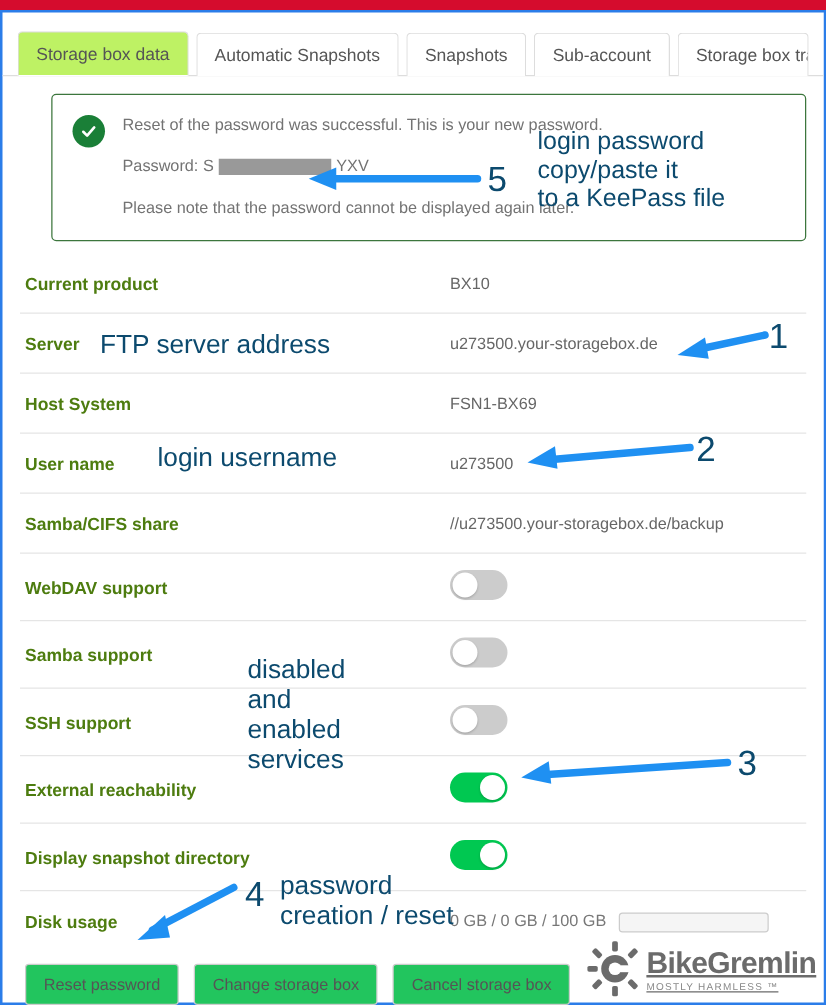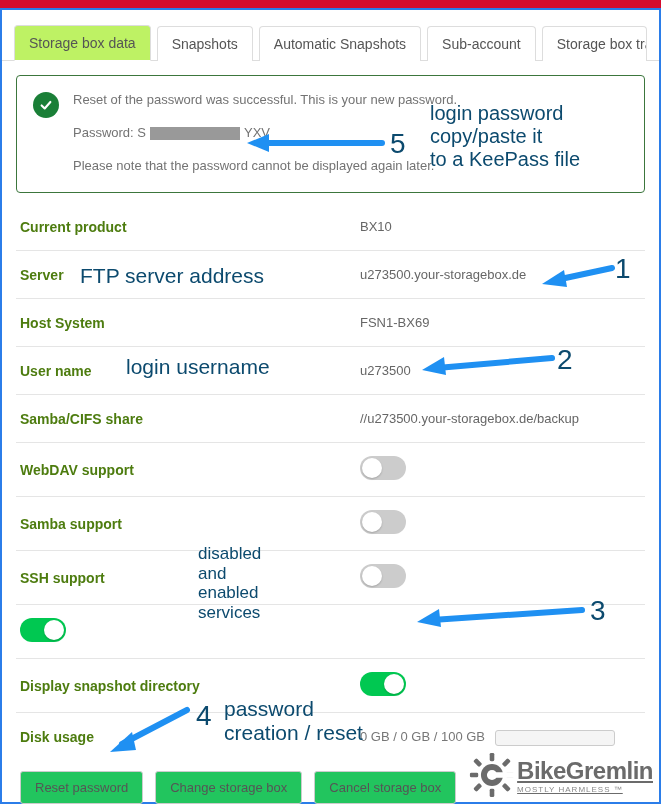--- a/index.html
+++ b/index.html
@@ -38,20 +38,21 @@
   .tab.cut { overflow: hidden; }
   .content { padding: 14px 14px 0 14px; }
   .alert {
     border: 1px solid #3c763d;
     border-radius: 4px;
     background: #fff;
     padding: 14px 16px 16px 16px;
     display: flex;
     gap: 14px;
     position: relative;
+    margin-left: 25px;
   }
   .alert-icon {
     width: 26px; height: 26px; border-radius: 50%;
     background: #1a7f37; flex: 0 0 26px;
     display: flex; align-items: center; justify-content: center;
     margin-top: 2px;
   }
   .alert-icon svg { width: 14px; height: 14px; }
   .alert-body { flex: 1; color: #737373; font-size: 13px; line-height: 1.6; }
   .alert-body p { margin: 0 0 12px 0; }
@@ -125,22 +126,22 @@
   .gear { width: 46px; height: 46px; }
 </style>
 </head>
 <body>
 
 <div class="redbar"></div>
 <div class="frame">
 
   <div class="tabs">
     <div class="tab active">Storage box data</div>
+    <div class="tab">Automatic Snapshots</div>
     <div class="tab">Snapshots</div>
-    <div class="tab">Automatic Snapshots</div>
     <div class="tab">Sub-account</div>
     <div class="tab cut">Storage box trans</div>
   </div>
 
   <div class="content">
     <div class="alert">
       <div class="alert-icon">
         <svg viewBox="0 0 16 16">
             <path d="M3 8.5 L6.5 12 L13 4.5" stroke="#fff" stroke-width="2.4" fill="none" stroke-linecap="round" stroke-linejoin="round"></path>
           </svg>
@@ -183,20 +184,21 @@
       </div>
       <div class="row">
         <div class="label">Samba support</div>
         <div class="value"><span class="toggle"><span class="knob"></span></span></div>
       </div>
       <div class="row">
         <div class="label">SSH support</div>
         <div class="value"><span class="toggle"><span class="knob"></span></span></div>
       </div>
       <div class="row">
+        <div class="label">External reachability</div>
         <div class="value"><span class="toggle on"><span class="knob"></span></span></div>
       </div>
       <div class="row">
         <div class="label">Display snapshot directory</div>
         <div class="value"><span class="toggle on"><span class="knob"></span></span></div>
       </div>
       <div class="row" style="border-bottom:none">
         <div class="label">Disk usage</div>
         <div class="value">
           <span class="disk-val">0 GB / 0 GB / 100 GB</span>
@@ -234,21 +236,21 @@
 
   <div class="annot note" style="left:124px; top:345px; font-size:21px;">login username</div>
   <div class="annot num" style="left:555px; top:334px;">2</div>
   <div class="arrow" style="left:420px; top:338px;">
     <svg width="140" height="30">
         <line x1="130" y1="10" x2="15" y2="20"></line>
         <polygon points="0,22 22,9 24,27"></polygon>
       </svg>
   </div>
 
-  <div class="annot note" style="left:196px; top:534px; white-space:pre; font-size:17px;">disabled
+  <div class="annot note" style="left:196px; top:514px; white-space:pre; font-size:21px;">disabled
 and
 enabled
 services</div>
   <div class="annot num" style="left:588px; top:585px;">3</div>
   <div class="arrow" style="left:415px; top:590px;">
     <svg width="175" height="30">
         <line x1="165" y1="10" x2="15" y2="20"></line>
         <polygon points="0,22 22,9 24,27"></polygon>
       </svg>
   </div>

